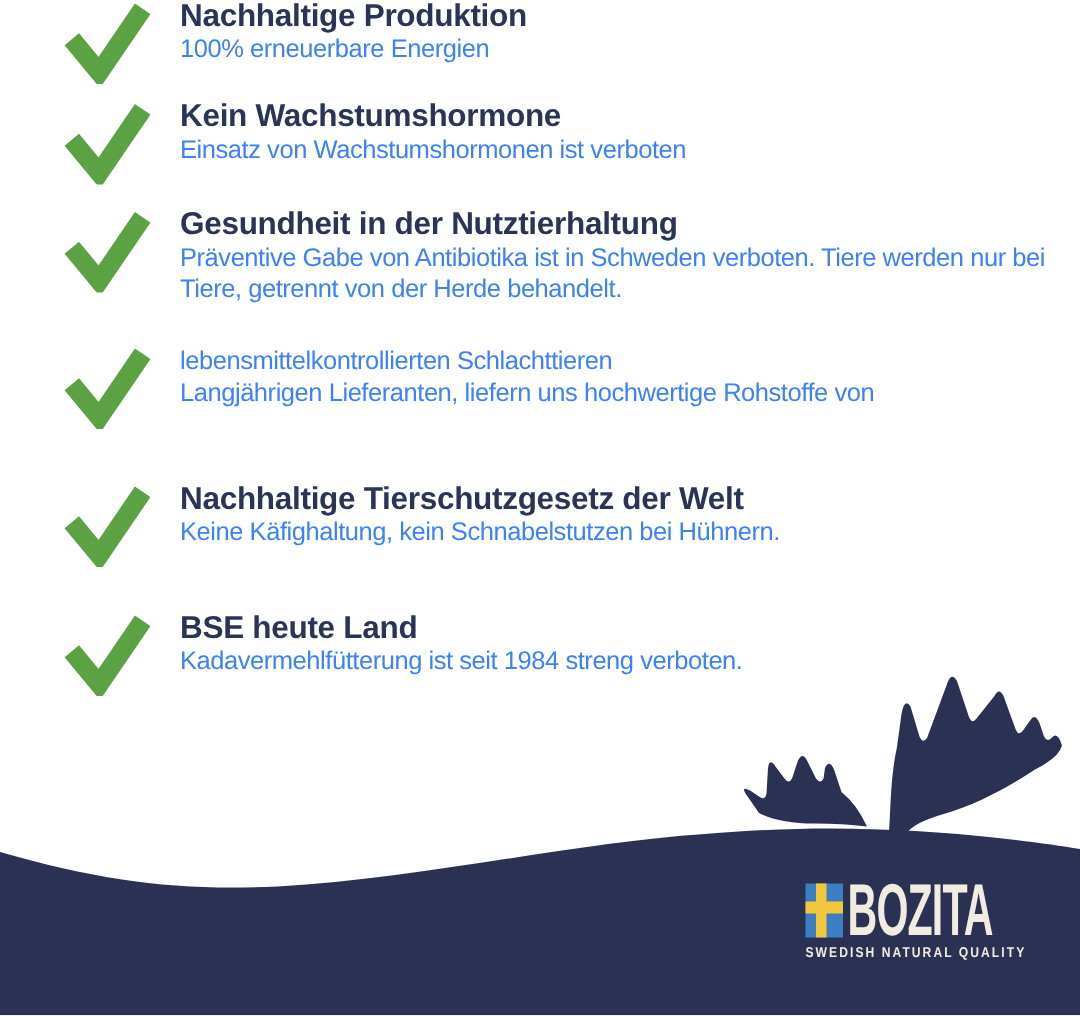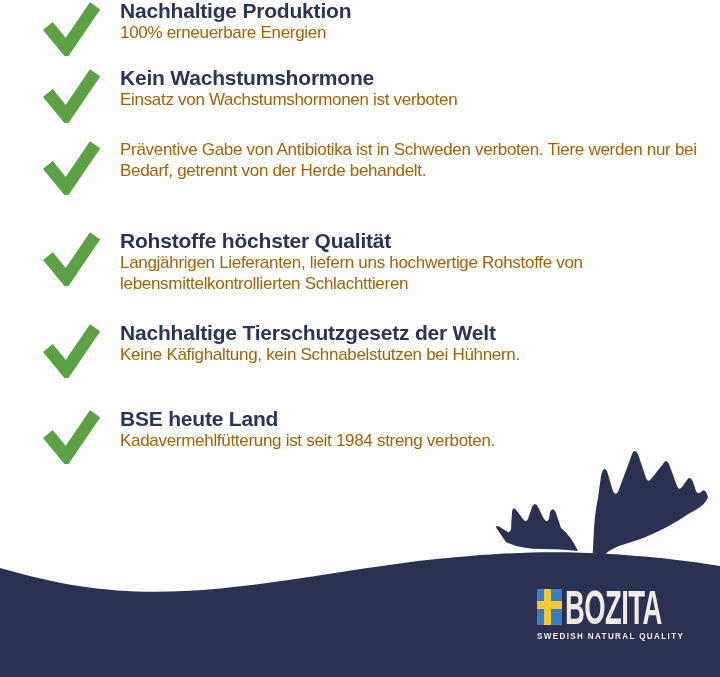--- a/index.html
+++ b/index.html
@@ -15,21 +15,21 @@
   .check {
     position:absolute; left:42px; top:2px; width:58px; height:54px;
   }
   .check path { fill:none; stroke:#5ca144; stroke-width:13; stroke-linecap:butt; stroke-linejoin:miter; }
   .txt { position:absolute; left:120px; top:0; width:600px; }
   .h {
     font-size:21px; font-weight:700; color:#2a3457;
     line-height:22px; letter-spacing:-0.2px; white-space:nowrap;
   }
   .b {
-    font-size:17px; font-weight:400; color:#a16207;
+    font-size:17px; font-weight:400; color:#3b82f6;
     line-height:21px; letter-spacing:-0.3px; white-space:nowrap;
   }
 
   
   .bottom-art { position:absolute; left:0; top:0; width:720px; height:677px; }
   .bottom-art path { fill:#2a3153; }
 
   
   .logo { position:absolute; left:537px; top:589px; }
   .logo-row { display:flex; align-items:flex-start; height:36px; }
@@ -74,33 +74,33 @@
       <div class="h">Kein Wachstumshormone</div>
       <div class="b">Einsatz von Wachstumshormonen ist verboten</div>
     </div>
   </div>
 
   <div class="item" style="top:139px">
     <svg class="check" viewBox="0 0 60 56" aria-hidden="true">
       <path d="M 6 25 L 25 48 L 55 4"></path>
     </svg>
     <div class="txt">
+      <div class="h">Gesundheit in der Nutztierhaltung</div>
       <div class="b">Präventive Gabe von Antibiotika ist in Schweden verboten. Tiere werden nur bei</div>
-      <div class="b">Bedarf, getrennt von der Herde behandelt.</div>
+      <div class="b">Tiere, getrennt von der Herde behandelt.</div>
     </div>
   </div>
 
   <div class="item" style="top:230px">
     <svg class="check" viewBox="0 0 60 56" aria-hidden="true">
       <path d="M 6 25 L 25 48 L 55 4"></path>
     </svg>
     <div class="txt">
-      <div class="h">Rohstoffe höchster Qualität</div>
+      <div class="b">lebensmittelkontrollierten Schlachttieren</div>
       <div class="b">Langjährigen Lieferanten, liefern uns hochwertige Rohstoffe  von</div>
-      <div class="b">lebensmittelkontrollierten Schlachttieren</div>
     </div>
   </div>
 
   <div class="item" style="top:322px">
     <svg class="check" viewBox="0 0 60 56" aria-hidden="true">
       <path d="M 6 25 L 25 48 L 55 4"></path>
     </svg>
     <div class="txt">
       <div class="h">Nachhaltige Tierschutzgesetz der Welt</div>
       <div class="b">Keine Käfighaltung, kein Schnabelstutzen bei Hühnern.</div>

